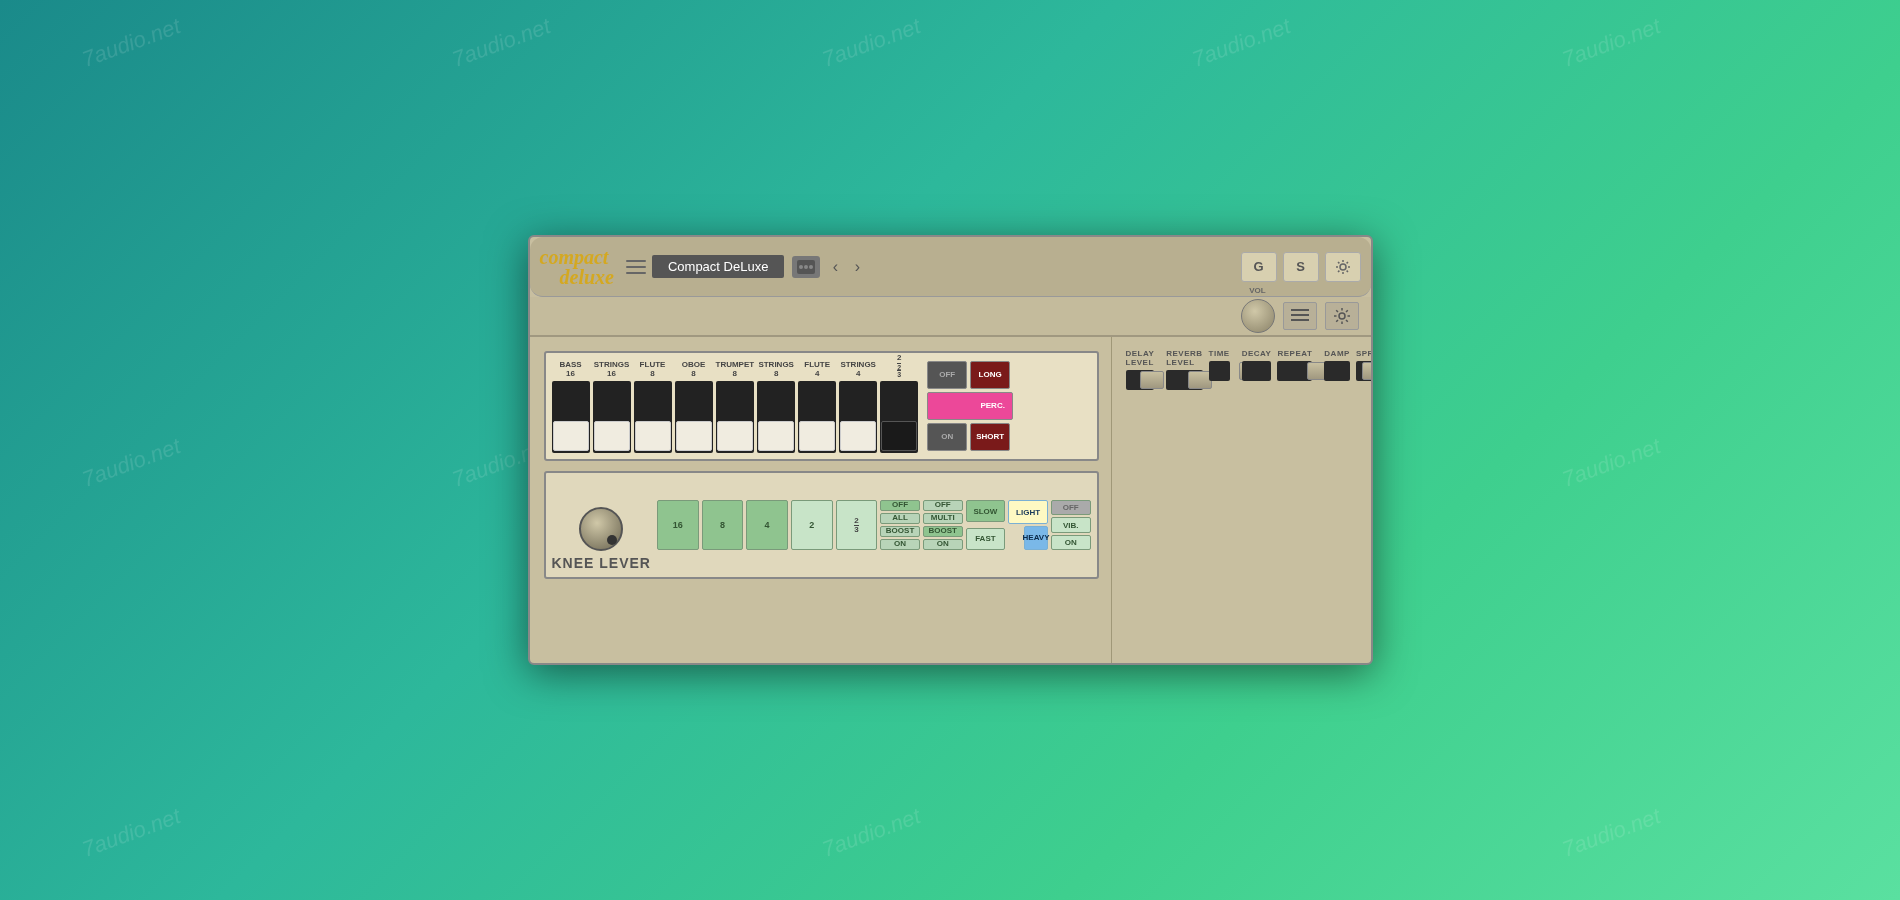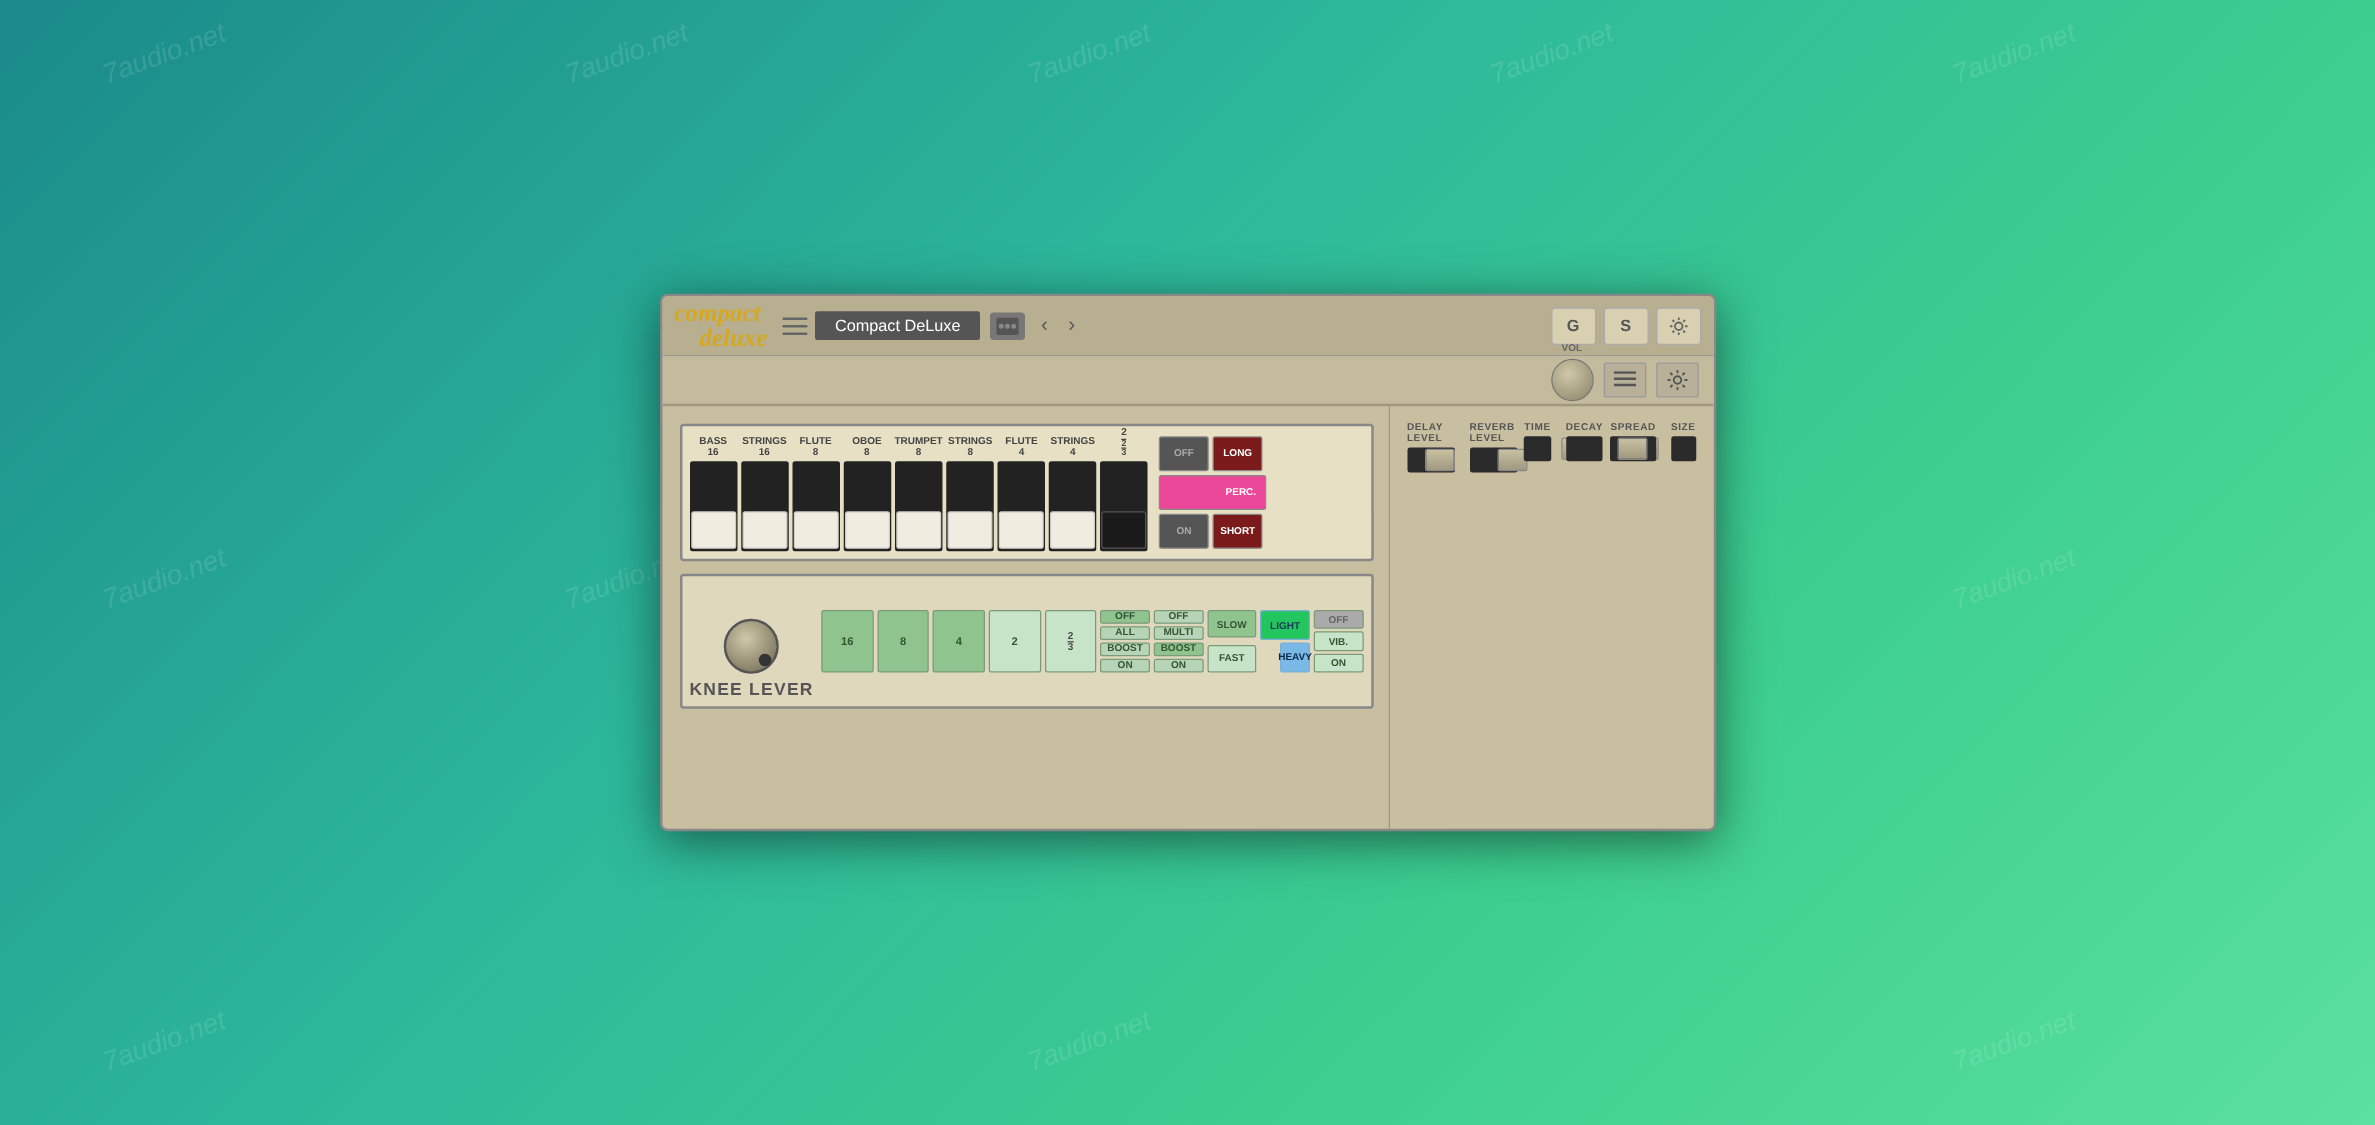--- a/index.html
+++ b/index.html
@@ -40,26 +40,27 @@
       box-shadow: 0 8px 40px rgba(0,0,0,0.5);
       display: flex;
       flex-direction: column;
       overflow: hidden;
       position: relative;
     }
 
     
     .top-bar {
       background: #b8af90;
-      height: 48px;
+      height: 60px;
       display: flex;
       align-items: center;
       padding: 0 10px;
       border-bottom: 1px solid #999;
       flex-shrink: 0;
+      border-radius: 13px;
     }
     .logo {
       color: #d4a820;
       font-size: 20px;
       font-style: italic;
       font-weight: bold;
       margin-right: 12px;
       line-height: 1;
       font-family: Georgia, serif;
     }
@@ -427,21 +428,21 @@
       flex: 1;
       border: 1px solid #7ab0d4;
       border-radius: 2px;
       display: flex;
       align-items: center;
       justify-content: center;
       font-size: 8px;
       font-weight: bold;
       cursor: pointer;
     }
-    .lh-btn.light-blue { background: #22c55e; color: #1a3a5a; }
+    .lh-btn.light-blue { background: #fef9c3; color: #1a3a5a; }
     .lh-btn.active-blue { background: #7ab8e8; color: #0a2a4a; margin-left: 16px; }
 
     
     .vib-group {
       display: flex;
       flex-direction: column;
       gap: 2px;
       min-width: 38px;
       flex: 1;
     }
@@ -761,20 +762,34 @@
           </div>
         </div>
         <div class="effect-group">
           <div class="effect-label">DECAY</div>
           <div class="slider-track">
             <div class="slider-thumb" style="left: 50px;"></div>
           </div>
         </div>
       </div>
 
+      <div class="effect-row">
+        <div class="effect-group">
+          <div class="effect-label">REPEAT</div>
+          <div class="slider-track">
+            <div class="slider-thumb" style="left: 30px;"></div>
+          </div>
+        </div>
+        <div class="effect-group">
+          <div class="effect-label">DAMP</div>
+          <div class="slider-track">
+            <div class="slider-thumb" style="left: 50px;"></div>
+          </div>
+        </div>
+      </div>
 
       <div class="effect-row">
         <div class="effect-group">
           <div class="effect-label">SPREAD</div>
           <div class="slider-track">
             <div class="slider-thumb" style="left: 6px;"></div>
           </div>
         </div>
         <div class="effect-group">
           <div class="effect-label">SIZE</div>

